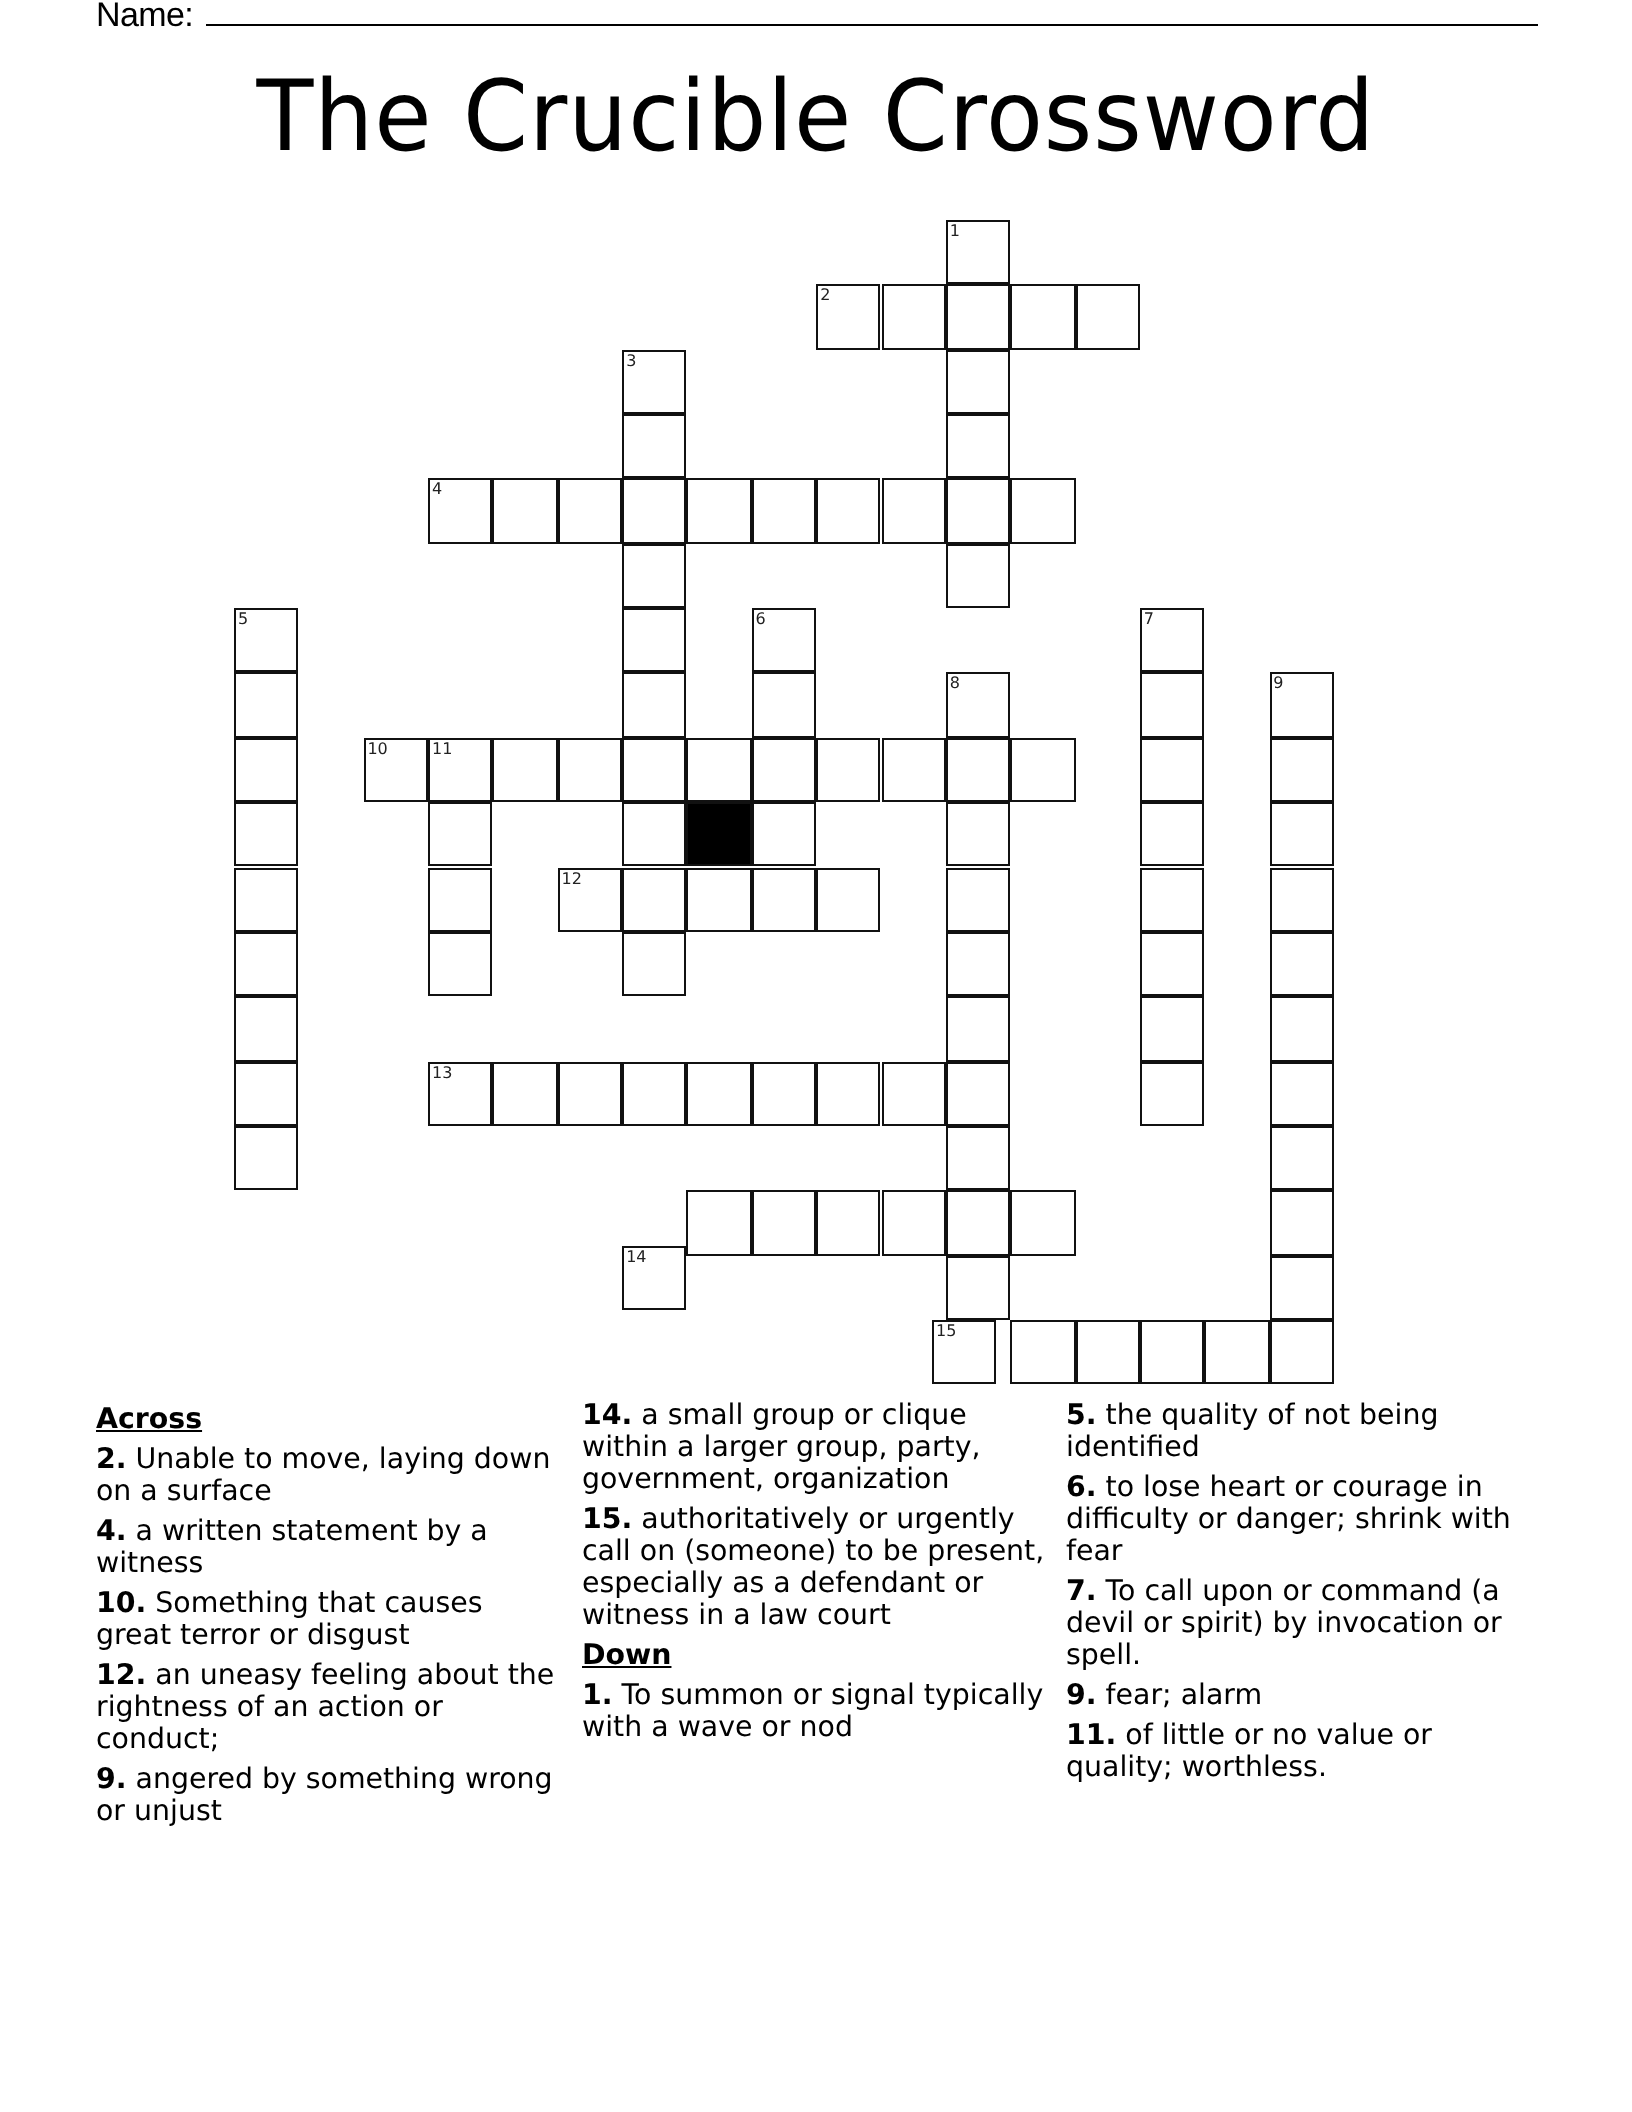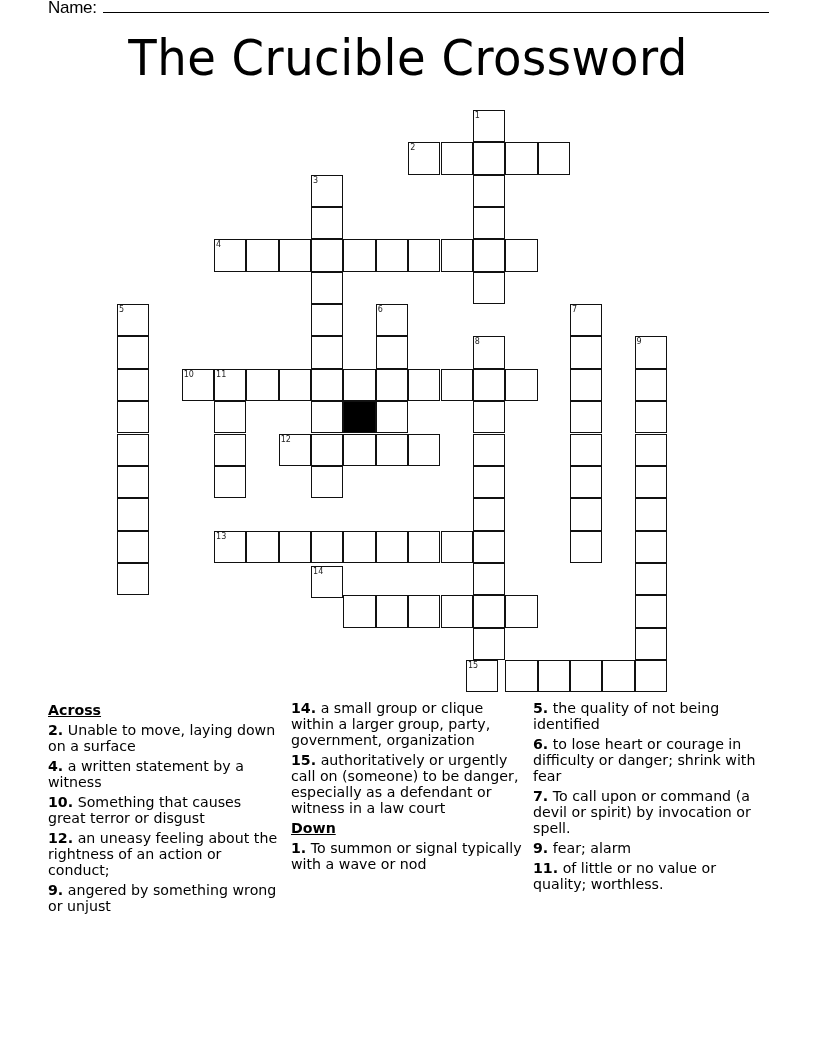--- a/index.html
+++ b/index.html
@@ -144,21 +144,21 @@
     <div class="cell" style="left: 214.05px; top: 530.55px;">
       <span class="num">13</span>
     </div>
     <div class="cell" style="left: 246.4px; top: 530.55px;"></div>
     <div class="cell" style="left: 278.75px; top: 530.55px;"></div>
     <div class="cell" style="left: 311.1px; top: 530.55px;"></div>
     <div class="cell" style="left: 343.45px; top: 530.55px;"></div>
     <div class="cell" style="left: 375.8px; top: 530.55px;"></div>
     <div class="cell" style="left: 408.15px; top: 530.55px;"></div>
     <div class="cell" style="left: 440.5px; top: 530.55px;"></div>
-    <div class="cell" style="left: 311.1px; top: 566px; text-decoration: underline;">
+    <div class="cell" style="left: 311.1px; top: 623px; text-decoration: underline;">
       <span class="num">14</span>
     </div>
     <div class="cell" style="left: 343.45px; top: 595.25px;"></div>
     <div class="cell" style="left: 375.8px; top: 595.25px;"></div>
     <div class="cell" style="left: 408.15px; top: 595.25px;"></div>
     <div class="cell" style="left: 440.5px; top: 595.25px;"></div>
     <div class="cell" style="left: 505.2px; top: 595.25px;"></div>
     <div class="cell" style="left: 505.2px; top: 659.95px;"></div>
     <div class="cell" style="left: 537.55px; top: 659.95px;"></div>
     <div class="cell" style="left: 569.9px; top: 659.95px;"></div>
@@ -170,21 +170,21 @@
   <div class="clue-heading">Across</div>
   <div class="clue"><b>2.</b> <span>Unable to move, laying down on a surface</span></div>
   <div class="clue"><b>4.</b> <span>a written statement by a witness</span></div>
   <div class="clue"><b>10.</b> <span>Something that causes great terror or disgust</span></div>
   <div class="clue"><b>12.</b> <span>an uneasy feeling about the rightness of an action or conduct;</span></div>
   <div class="clue"><b>9.</b> <span>angered by something wrong or unjust</span></div>
 </div>
 
 <div class="clues clue-col-2">
   <div class="clue"><b>14.</b> <span>a small group or clique within a larger group, party, government, organization</span></div>
-  <div class="clue"><b>15.</b> <span>authoritatively or urgently call on (someone) to be danger, especially as a defendant or witness in a law court</span></div>
+  <div class="clue"><b>15.</b> <span>authoritatively or urgently call on (someone) to be present, especially as a defendant or witness in a law court</span></div>
   <div class="clue-heading">Down</div>
   <div class="clue"><b>1.</b> <span>To summon or signal typically with a wave or nod</span></div>
 </div>
 
 <div class="clues clue-col-3">
   <div class="clue"><b>5.</b> <span>the quality of not being identified</span></div>
   <div class="clue"><b>6.</b> <span>to lose heart or courage in difficulty or danger; shrink with fear</span></div>
   <div class="clue"><b>7.</b> <span>To call upon or command (a devil or spirit) by invocation or spell.</span></div>
   <div class="clue"><b>9.</b> <span>fear; alarm</span></div>
   <div class="clue"><b>11.</b> <span>of little or no value or quality; worthless.</span></div>

